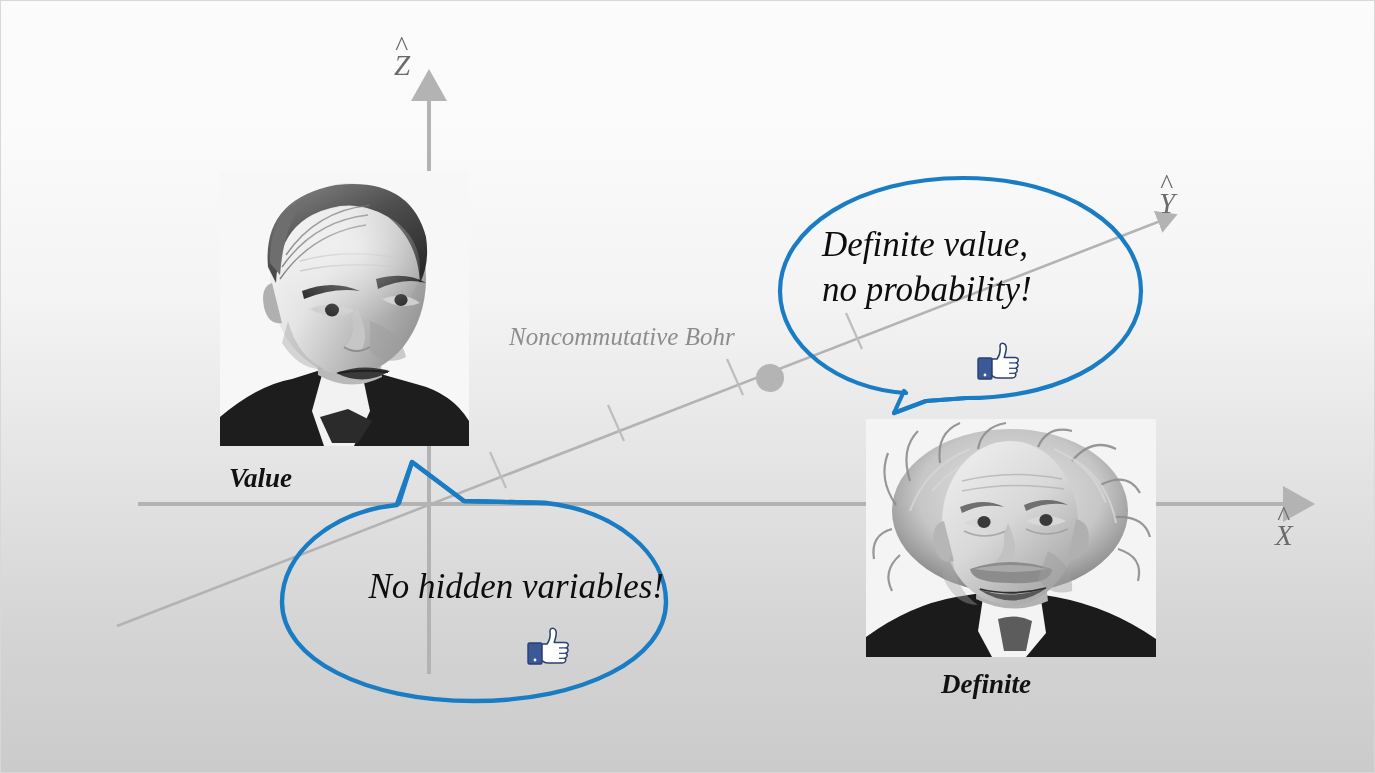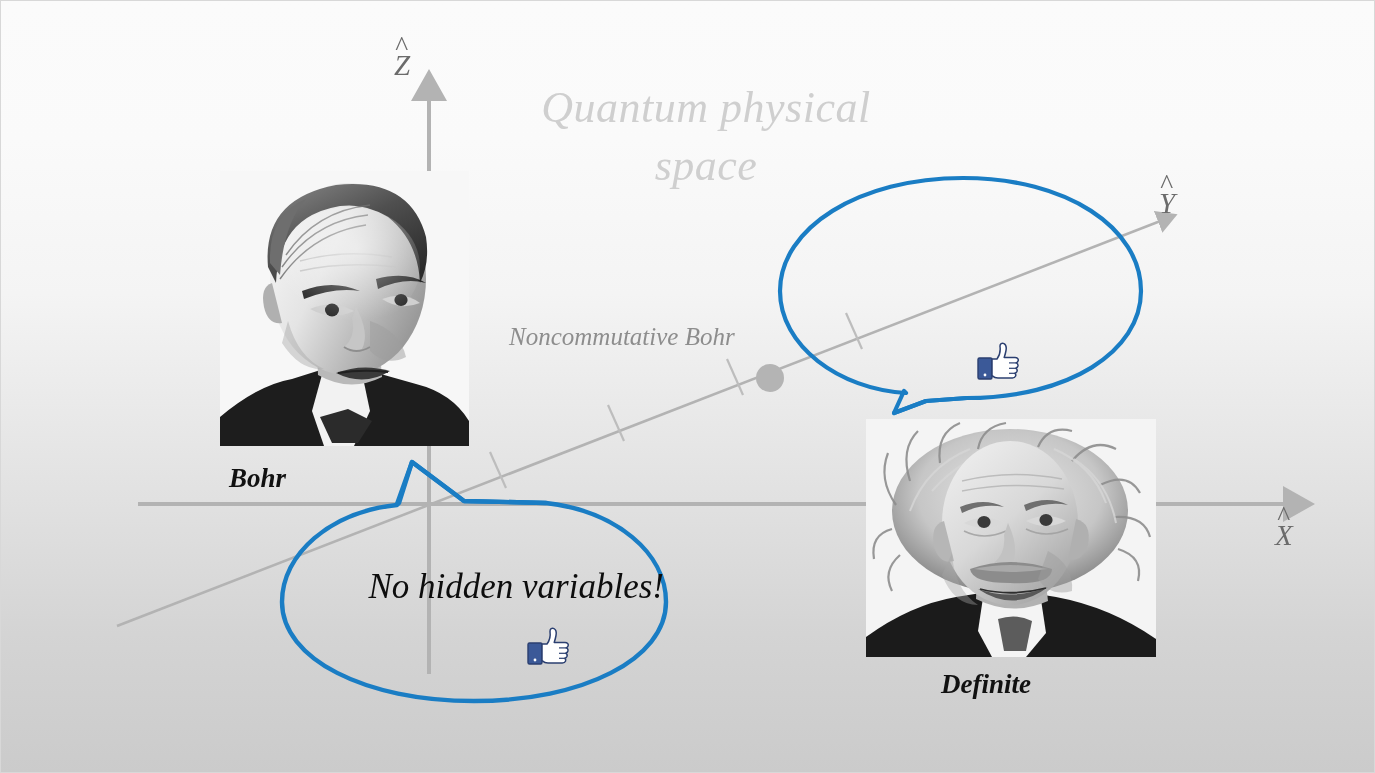--- a/index.html
+++ b/index.html
@@ -161,22 +161,20 @@
     <g stroke="#bdbdbd" stroke-width="2.2">
       <line x1="489" y1="451" x2="505" y2="487"></line>
       <line x1="607" y1="404" x2="623" y2="440"></line>
       <line x1="726" y1="358" x2="742" y2="394"></line>
       <line x1="845" y1="312" x2="861" y2="348"></line>
     </g>
 
     <circle cx="769" cy="377" r="14" fill="#b4b4b4"></circle>
   </svg>
 
-  <div class="title-text">Quantum physical
-space</div>
 
   <div class="axis-label" id="label-z"><span class="hat">Z</span></div>
   <div class="axis-label" id="label-y"><span class="hat">Y</span></div>
   <div class="axis-label" id="label-x"><span class="hat">X</span></div>
 
   <div class="nc-label">Noncommutative Bohr</div>
 
   <div class="portrait" id="portrait-bohr">
     <svg viewBox="0 0 249 275" preserveAspectRatio="none">
       <defs>
@@ -343,20 +341,22 @@
                C281 658 364 700 473 700
                C582 700 665 658 665 601
                C665 552 615 510 545 502
                L463 500
                L411 461
                L398 502 Z" fill="none" stroke="#1a7dc4" stroke-width="4.4" stroke-linejoin="round"></path>
       <path d="M396 503 L411 461 L463 500 L545 502" fill="none" stroke="#1a7dc4" stroke-width="4.4" stroke-linecap="round" stroke-linejoin="round"></path>
     </g>
   </svg>
 
+  <div class="bubble-text" id="bubble-text-einstein">Definite value,
+no probability!</div>
   <div class="bubble-text" id="bubble-text-bohr">No hidden variables!</div>
 
   <div class="thumb-icon" id="thumb-einstein">
     <svg viewBox="0 0 46 42">
       <rect x="2" y="17" width="14" height="21" rx="1.5" fill="#3b5998" stroke="#2b3f70" stroke-width="1.4"></rect>
       <circle cx="9" cy="34" r="1.4" fill="#ffffff"></circle>
       <path d="M16 18 L21 18 C24 14 24.5 9 24 5.5 C23.8 3 26 1.6 28 2.6
                C30 3.6 30.6 6.2 30 9.5 C29.6 12 28.8 14.6 28.2 16.4
                L39 16.4 C41.4 16.4 42.6 18 42.2 19.6 C41.9 20.9 41 21.6 40.2 21.9
                C41.6 22.4 42.2 23.6 41.9 25 C41.6 26.2 40.7 27 39.8 27.3
@@ -383,16 +383,16 @@
                C39.8 33 40 34.2 39.5 35.3 C39 36.4 37.9 37 36.4 37
                L22 37 C19.8 37 17.6 36 16 34.6 Z" fill="#ffffff" stroke="#2b3f70" stroke-width="1.5" stroke-linejoin="round"></path>
       <g stroke="#2b3f70" stroke-width="1.2" fill="none">
         <path d="M33 21.9 L40.2 21.9"></path>
         <path d="M33 27.3 L39.8 27.3"></path>
         <path d="M33 32.3 L38.8 32.3"></path>
       </g>
     </svg>
   </div>
 
-  <div class="person-name" id="name-bohr">Bohr</div>
+  <div class="person-name" id="name-bohr">Value</div>
   <div class="person-name" id="name-einstein">Definite</div>
 
 </div>
 
 </body></html>

